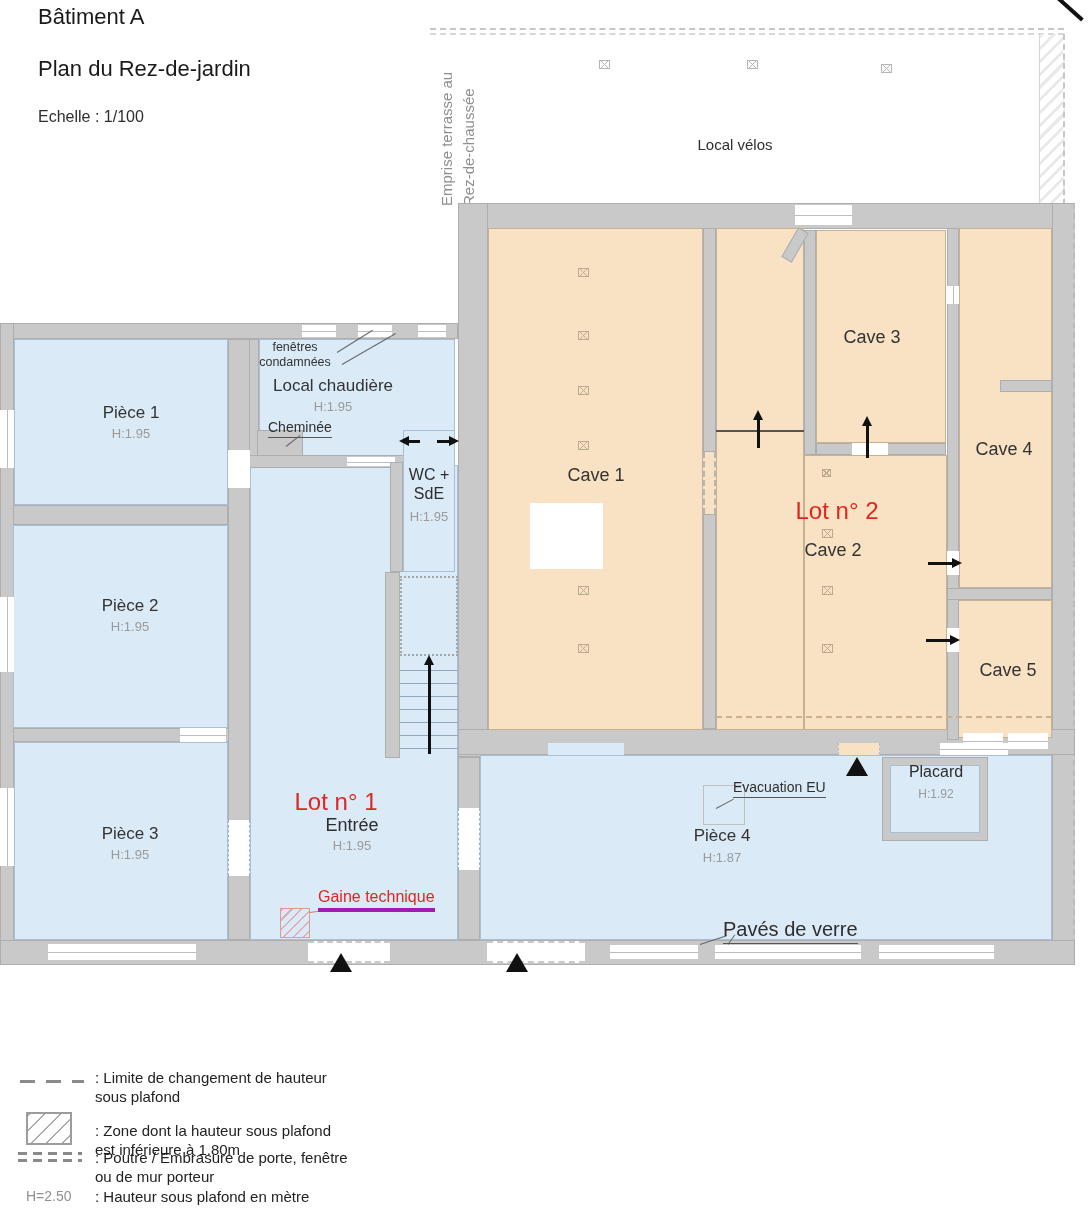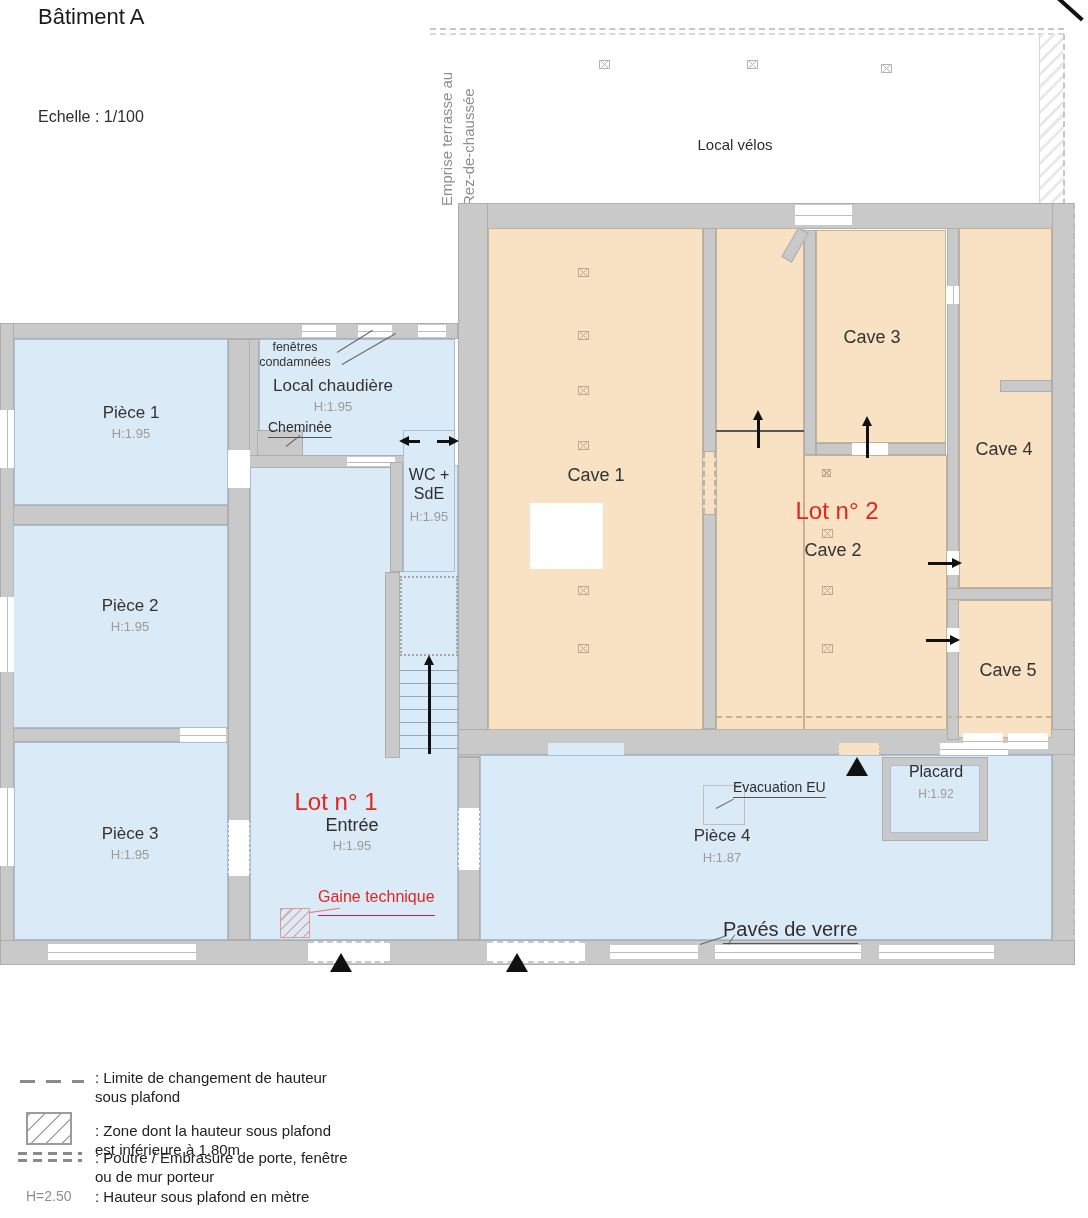--- a/index.html
+++ b/index.html
@@ -17,21 +17,21 @@
   .dash-open-v{background:#fff;border-left:1px dashed #9fb3c8;border-right:1px dashed #9fb3c8;}
   .wall-dash-v{background:#f9e2c3;border-left:2px dashed #b5b5b5;border-right:2px dashed #b5b5b5;}
   .lbl{position:absolute;white-space:pre-line;line-height:1.18;}
   .ctr{transform:translateX(-50%);text-align:center;}
   .room-name{font-size:17px;color:#333;}
   .cave-name{font-size:18px;color:#333;}
   .h-val{font-size:13px;color:#9a9a9a;}
   .lot{font-size:24px;color:#e0261f;}
   .small-note{font-size:12.5px;color:#333;}
   .ul{border-bottom:1px solid #555;padding-bottom:1px;text-align:right;}
-  .ul-red{border-bottom:1px solid #a21caf;padding-bottom:8px;}
+  .ul-red{border-bottom:4px solid #a21caf;padding-bottom:1px;}
   .red{color:#e0261f;}
   .post{width:11px;height:9px;border:1px solid #b9aa90;
     background:linear-gradient(45deg,transparent 44%,#b9aa90 44%,#b9aa90 56%,transparent 56%),
                linear-gradient(-45deg,transparent 44%,#b9aa90 44%,#b9aa90 56%,transparent 56%);}
   .post.gray{border-color:#b5b5b5;
     background:linear-gradient(45deg,transparent 44%,#b5b5b5 44%,#b5b5b5 56%,transparent 56%),
                linear-gradient(-45deg,transparent 44%,#b5b5b5 44%,#b5b5b5 56%,transparent 56%);}
   .shaft{background:#111;}
   .tri{width:0;height:0;}
   .tri-up{border-left:5px solid transparent;border-right:5px solid transparent;border-bottom:10px solid #111;}
@@ -52,20 +52,21 @@
   .terr-hatch{background:repeating-linear-gradient(135deg,#e9e9e9 0 3px,transparent 3px 9px);
     border-left:1px solid #d8d8d8;border-right:2px dashed #c6c6c6;}
   .title{font-size:22px;color:#1a1a1a;}
 </style>
 </head>
 <body>
 
 <div id="plan">
 
   <div class="lbl title" style="left:38px;top:4px">Bâtiment A</div>
+  <div class="lbl title" style="left:38px;top:56px">Plan du Rez-de-jardin</div>
   <div class="lbl" style="left:38px;top:108px;font-size:16px">Echelle : 1/100</div>
   <div class="abs" style="left:1051px;top:6px;width:36px;height:4px;background:#111;transform:rotate(42deg)"></div>
 
   <div class="abs" style="left:430px;top:28px;width:634px;height:7px;border-top:2px dashed #c6c6c6;border-bottom:2px dashed #d8d8d8"></div>
   <div class="abs terr-hatch" style="left:1039px;top:34px;width:26px;height:171px"></div>
   <div class="lbl" style="left:436px;top:206px;width:180px;transform:rotate(-90deg);transform-origin:0 0;color:#8f8f8f;font-size:15px;line-height:22px">Emprise terrasse au
 Rez-de-chaussée</div>
   <div class="lbl ctr" style="left:735px;top:136px;font-size:15px">Local vélos</div>
   <div class="abs post gray" style="left:599px;top:60px"></div>
   <div class="abs post gray" style="left:747px;top:60px"></div>

